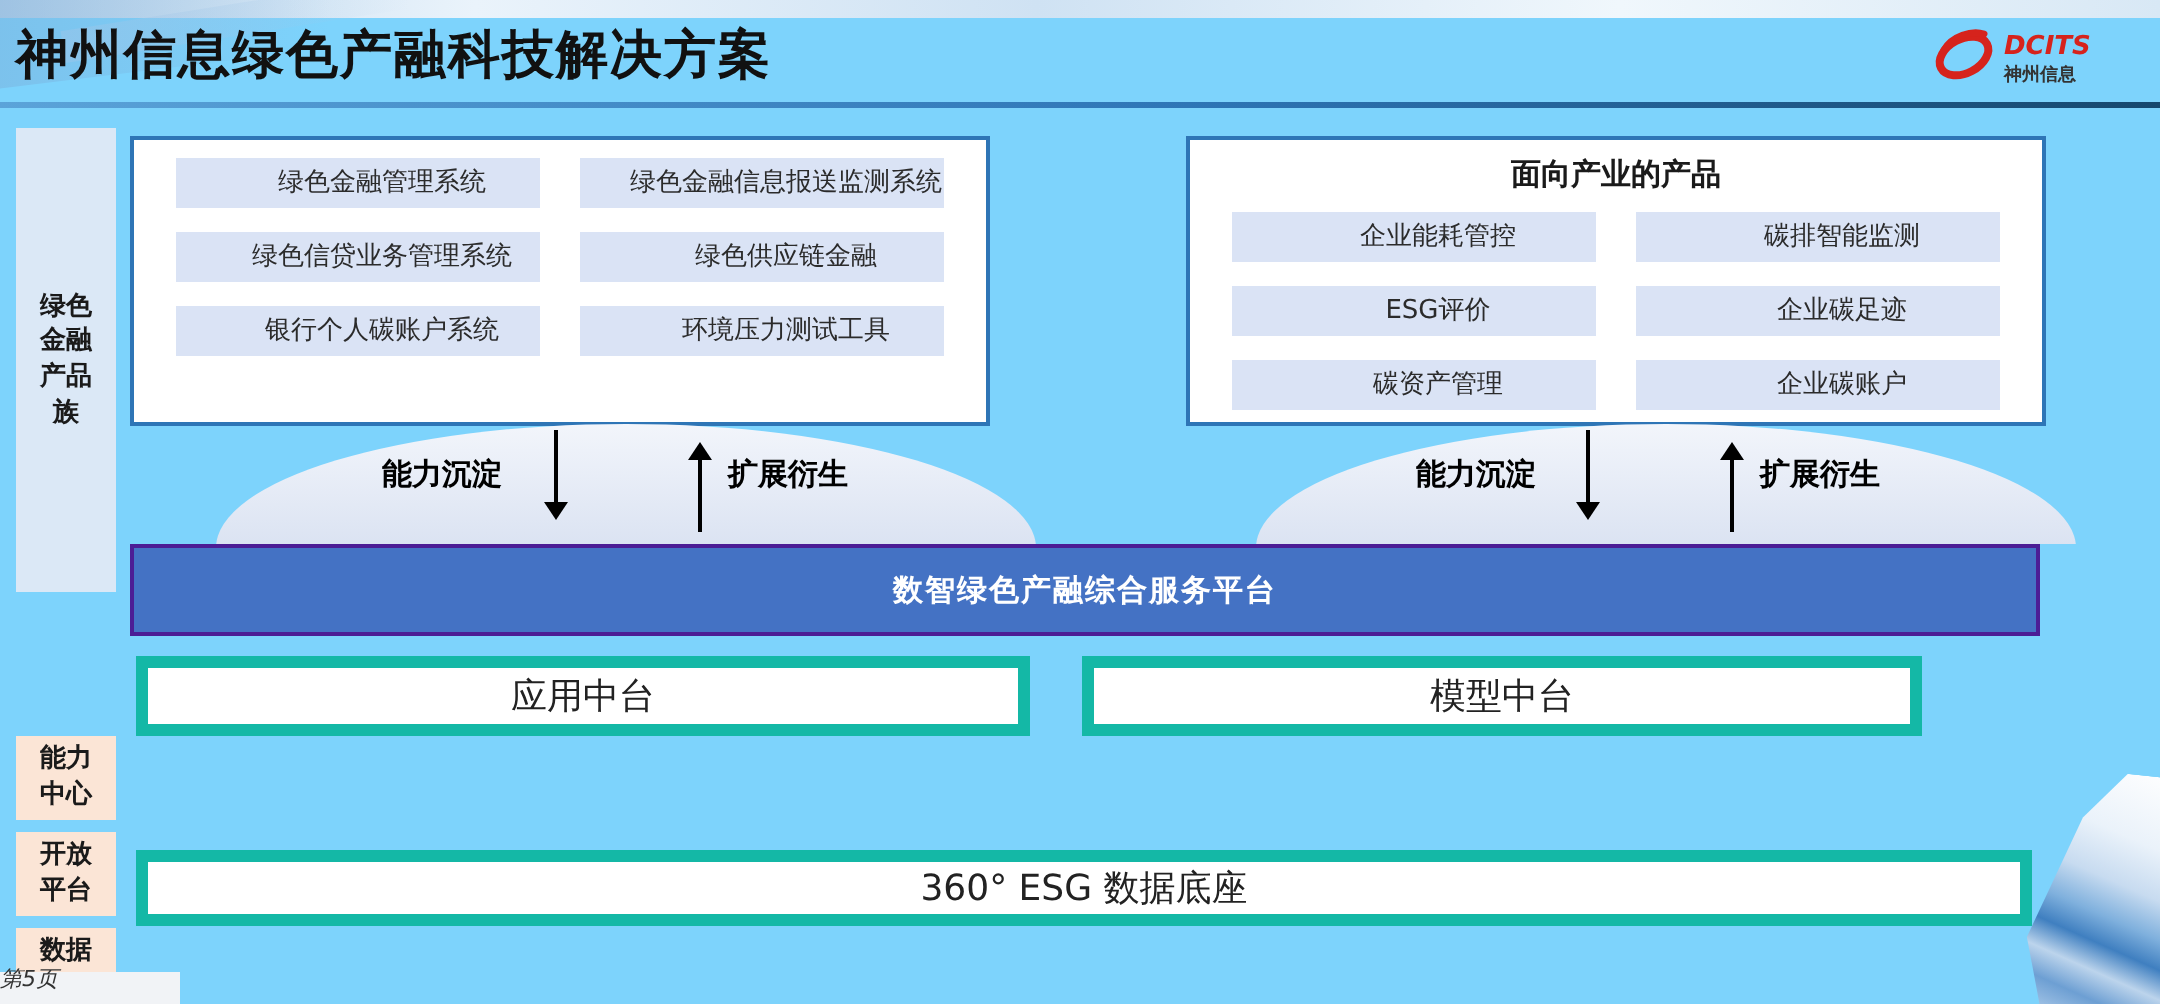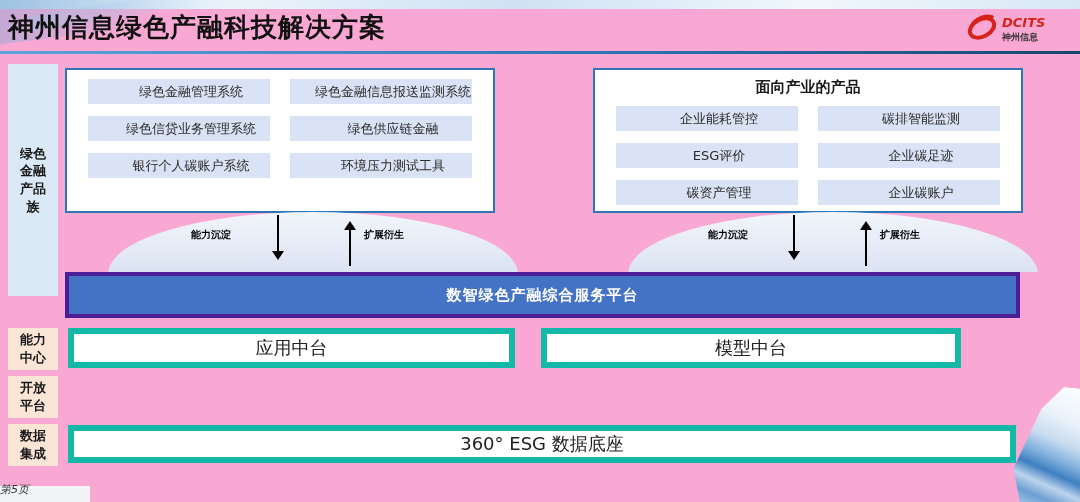--- a/index.html
+++ b/index.html
@@ -1,17 +1,17 @@
 <!DOCTYPE html>
 <html><head>
 <meta charset="utf-8">
 <style>
   html,body{margin:0;padding:0;background:#fff;}
   .slide{
-    position:relative;width:1080px;height:502px;background:#f9a8d4;overflow:hidden;
+    position:relative;width:1080px;height:502px;background:#7dd3fc;overflow:hidden;
     font-family:"DejaVu Sans","Liberation Sans",sans-serif;color:#1a1a1a;
   }
   
   .hdr-band{position:absolute;top:0;left:0;right:0;height:9px;
     background:linear-gradient(90deg,#b9d5ec 0%,#eaf3fb 22%,#cfe2f3 48%,#f0f7fc 75%,#d8e8f5 100%);}
   .hdr-streak{position:absolute;top:-14px;left:-50px;width:330px;height:44px;
     background:linear-gradient(100deg,rgba(122,170,214,.55) 0%,rgba(255,255,255,0) 65%);
     transform:rotate(-7deg);}
   .hdr-streak2{position:absolute;top:-4px;left:30px;width:250px;height:16px;
     background:linear-gradient(100deg,rgba(160,198,232,.45) 0%,rgba(255,255,255,0) 70%);
@@ -19,43 +19,43 @@
   .page-title{position:absolute;left:8px;top:10px;font-size:26px;font-weight:bold;
     letter-spacing:1px;color:#111;}
   .title-rule{position:absolute;left:0;top:51px;width:1080px;height:3px;
     background:linear-gradient(90deg,#5ba3d9 0%,#2e75b6 55%,#16486e 100%);}
   .logo{position:absolute;right:8px;top:6px;width:110px;height:44px;}
   
   .rail{position:absolute;left:8px;width:50px;display:flex;align-items:center;justify-content:center;
     font-weight:bold;font-size:13px;line-height:1.35;text-align:center;}
   .rail-inner{width:30px;word-break:break-all;}
   .rail-blue{background:#dbe8f6;}
-  .rail-peach{background:#fbe5d6;}
+  .rail-peach{background:#fbe5d6;margin-top:40px;}
   
   .panel{position:absolute;top:68px;width:430px;height:145px;background:#fff;
     border:2px solid #2e75b6;box-sizing:border-box;}
   .panel-title{text-align:center;font-weight:bold;font-size:15px;margin-top:8px;}
   .pill-grid{display:grid;grid-template-columns:182px 182px;column-gap:20px;row-gap:12px;
     justify-content:center;margin-top:9px;}
   .pill{background:#dae3f5;height:25px;line-height:25px;text-align:center;
     font-size:13px;color:#2b2b2b;padding-left:24px;}
   
   .dome-clip{position:absolute;top:212px;left:0;width:1080px;height:60px;overflow:hidden;}
   .dome{position:absolute;top:0;width:410px;height:124px;border-radius:50%;
     background:linear-gradient(180deg,#f2f5fb 0%,#d6dff0 60%,#c3d1e9 100%);}
-  .flow-label{position:absolute;top:228px;font-weight:bold;font-size:10px;color:#000;}
+  .flow-label{position:absolute;top:228px;font-weight:bold;font-size:15px;color:#000;}
   .arrow{position:absolute;width:12px;}
   .arrow .shaft{width:2px;background:#000;margin:0 auto;}
   .arrow .head-down{width:0;height:0;border-left:6px solid transparent;border-right:6px solid transparent;
     border-top:9px solid #000;margin:0 auto;}
   .arrow .head-up{width:0;height:0;border-left:6px solid transparent;border-right:6px solid transparent;
     border-bottom:9px solid #000;margin:0 auto;}
   
   .platform{position:absolute;left:65px;top:272px;width:955px;height:46px;background:#4472c4;
-    border:4px solid #4c1d95;box-sizing:border-box;display:flex;align-items:center;justify-content:center;
+    border:2px solid #4c1d95;box-sizing:border-box;display:flex;align-items:center;justify-content:center;
     color:#fff;font-weight:bold;font-size:15px;letter-spacing:1px;}
   
   .layer-box{position:absolute;background:#fff;border:6px solid #14b8a6;box-sizing:border-box;
     display:flex;align-items:center;justify-content:center;font-size:18px;color:#222;}
   
   .page-num{position:absolute;left:0;top:482px;width:1056px;text-align:left;
     font-size:11px;font-style:italic;color:#333;}
   .gray-bar{position:absolute;left:0;top:486px;width:90px;height:16px;background:#f1f3f6;}
   .corner-swoosh{position:absolute;right:-8px;bottom:-4px;width:72px;height:120px;
     background:linear-gradient(198deg,#ffffff 0%,#eaf2fa 28%,#c7dbf0 45%,#7fb0dd 58%,#3f7fc0 68%,#bcd4ec 78%,#6d9fd3 88%,#a9c8e8 100%);

